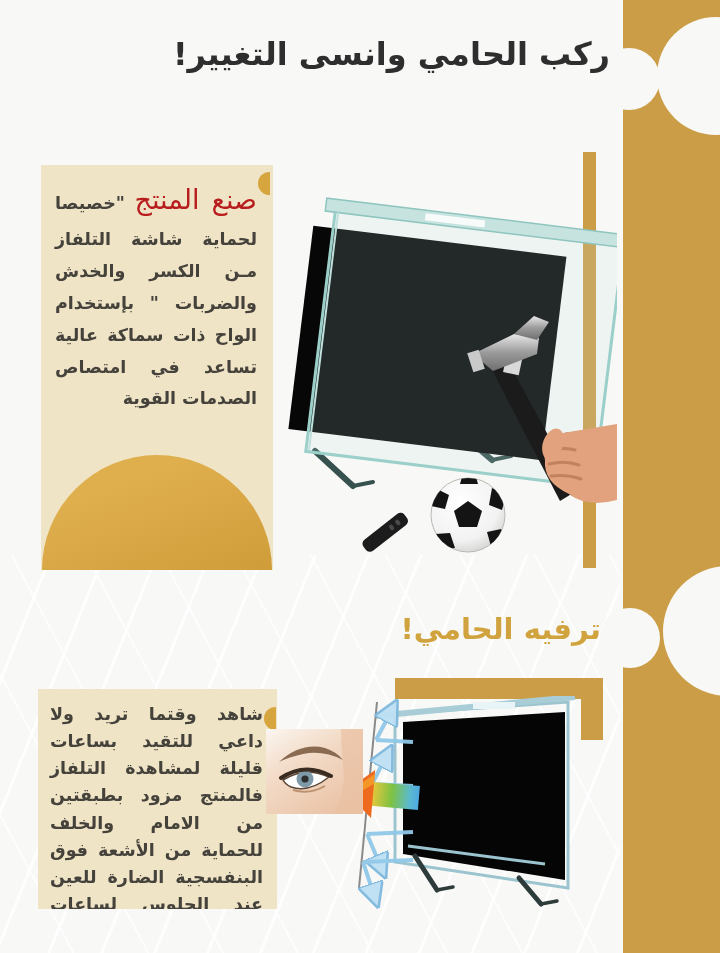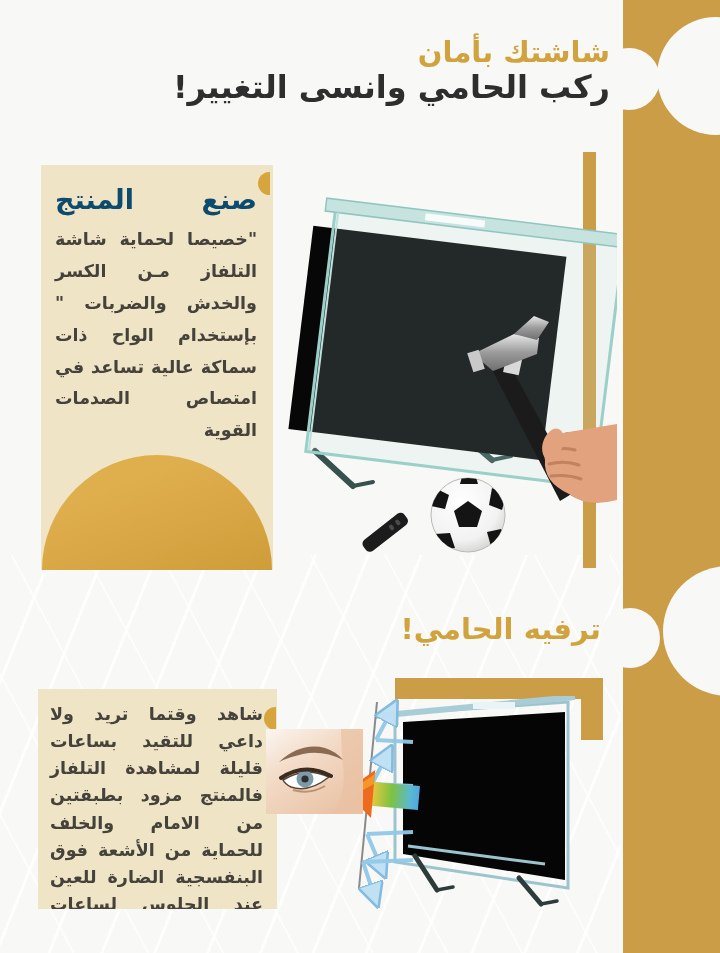--- a/index.html
+++ b/index.html
@@ -41,21 +41,21 @@
   .block{
     position:absolute; background:#EFE4C6; overflow:hidden;
   }
   .block-1{ left:41px; top:165px; width:232px; height:405px; }
   .block-2{ left:38px; top:689px; width:239px; height:220px; }
   .block p{
     font-weight:bold; color:#45423C; text-align:justify;
   }
   .block-1 p{ padding:10px 16px 0 14px; font-size:17.5px; line-height:1.82; }
   .block-2 p{ padding:12px 14px 0 12px; font-size:17.5px; line-height:1.55; }
-  .block-1 .lead{ font-size:27px; font-weight:bold; color:#0c4a6e; }
+  .block-1 .lead{ font-size:27px; font-weight:normal; color:#b91c1c; }
   .dome{
     position:absolute; left:1px; top:290px; width:230px; height:230px;
     border-radius:50%;
     background:linear-gradient(160deg,#E0AF4D 18%,#C6922F 88%);
   }
   .bullet{
     position:absolute; width:12px; height:23px;
     background:#D7A53E;
     border-radius:12px 0 0 12px;
   }
@@ -79,21 +79,20 @@
 <div class="bg-pattern"></div>
 
 <div class="gold-band"></div>
 <div class="thin-stripe"></div>
 <div class="circle c-top-small"></div>
 <div class="circle c-top-big"></div>
 <div class="circle c-mid-small"></div>
 <div class="circle c-mid-big"></div>
 
 <div class="header">
-  <div class="tagline">شاشتك بأمان</div>
   <div class="headline">ركب الحامي وانسى التغيير!</div>
 </div>
 
 <div class="block block-1">
   <div class="dome"></div>
   <p><span class="lead">صنع المنتج</span> <span>"خصيصا لحماية شاشة التلفاز مـن الكسر والخدش والضربات " بإستخدام الواح ذات سماكة عالية تساعد في امتصاص الصدمات القوية</span></p>
 </div>
 <div class="bullet bullet-1"></div>
 
 <svg class="img-1" viewBox="0 0 330 400">

